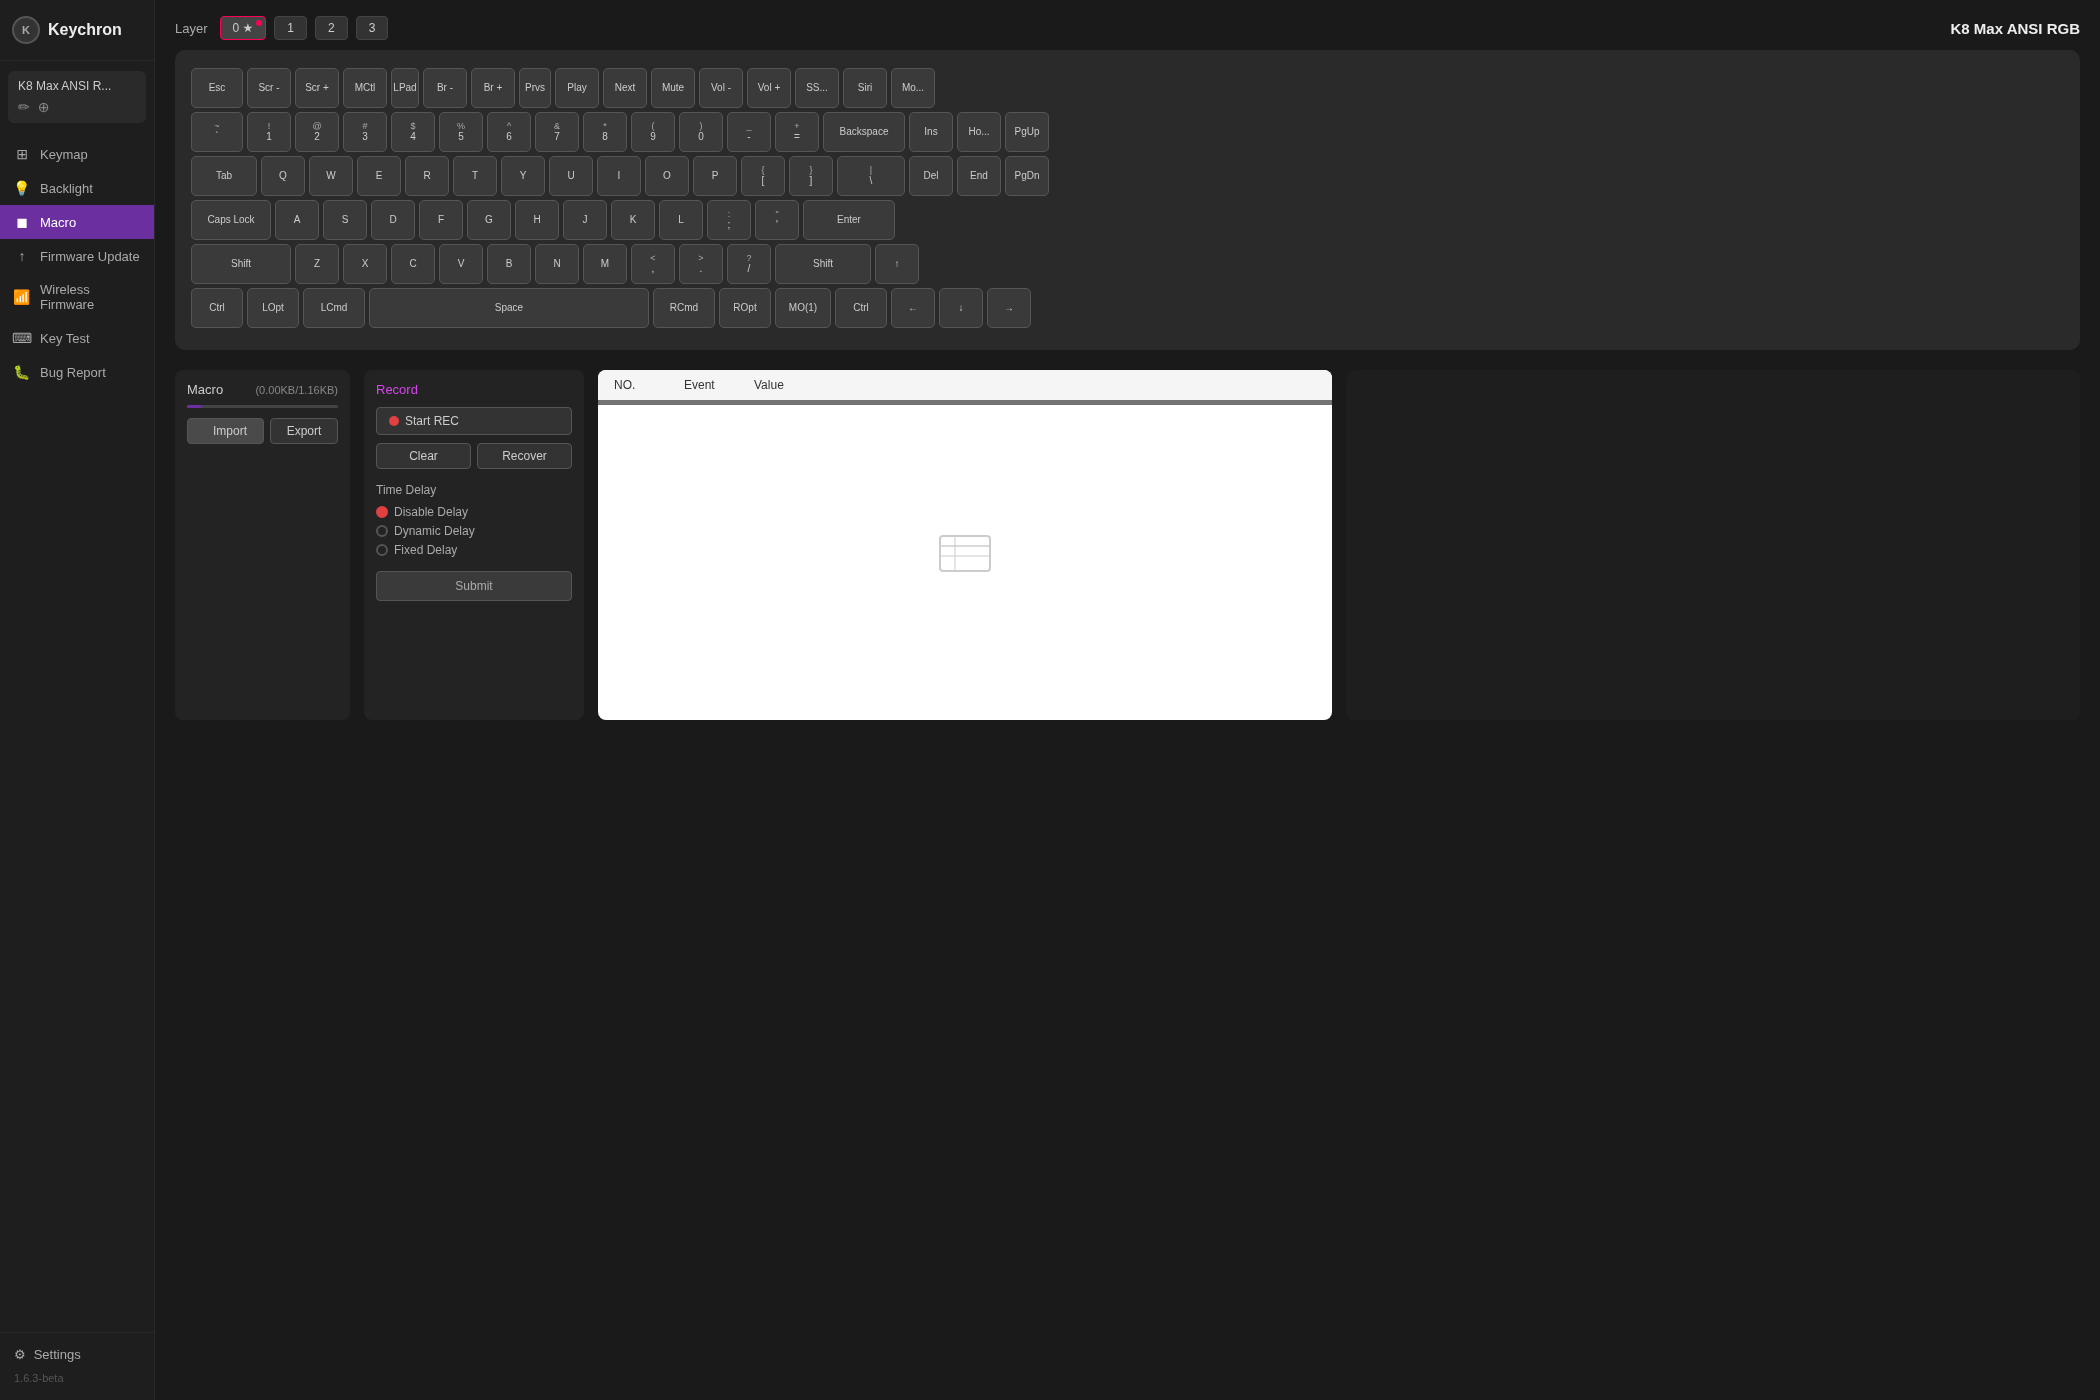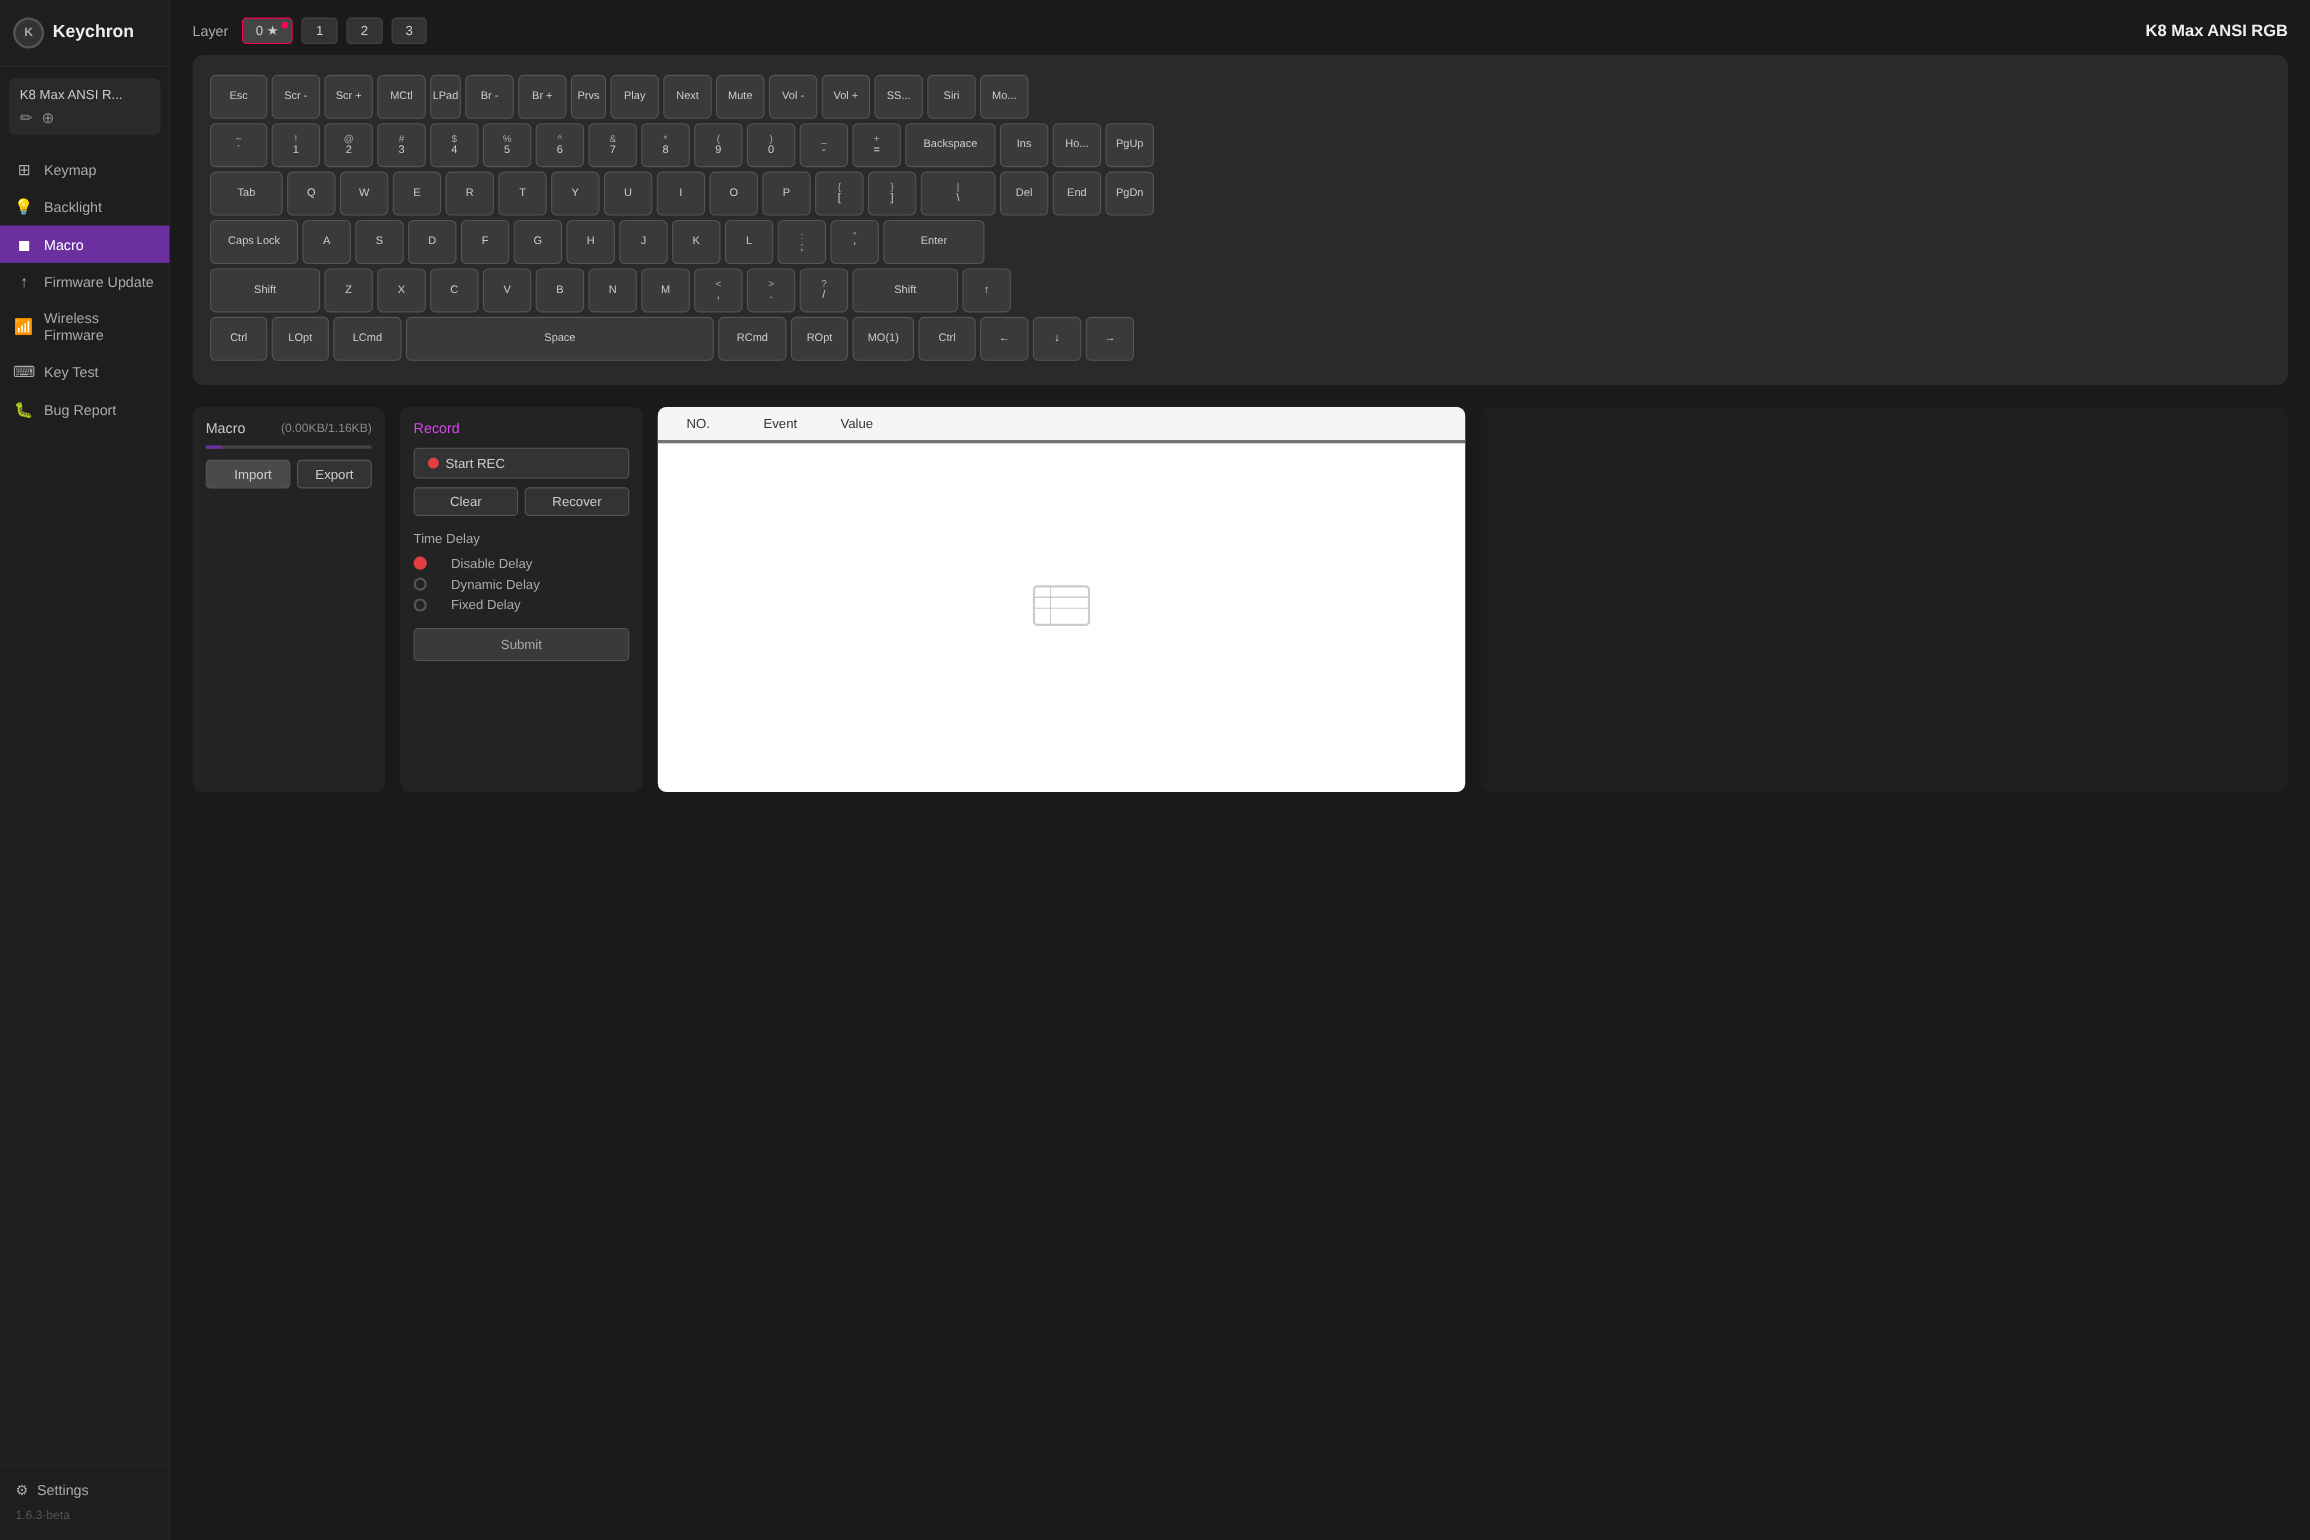--- a/index.html
+++ b/index.html
@@ -194,21 +194,21 @@
     }
     .rec-dot { width: 10px; height: 10px; border-radius: 50%; background: #e04040; flex-shrink: 0; }
     .rec-actions { display: flex; gap: 6px; margin-bottom: 14px; }
     .btn-clear, .btn-recover {
       flex: 1; padding: 5px; background: #333; border: 1px solid #555;
       border-radius: 4px; color: #ccc; font-size: 12px; cursor: pointer;
     }
     .time-delay-section { margin-bottom: 14px; }
     .time-delay-label { font-size: 12px; color: #aaa; margin-bottom: 8px; }
     .radio-item {
-      display: flex; align-items: center; gap: 22px;
+      display: flex; align-items: center; gap: 6px;
       font-size: 12px; color: #aaa; margin-bottom: 5px; cursor: pointer;
     }
     .radio-circle {
       width: 12px; height: 12px; border-radius: 50%;
       border: 2px solid #555; background: transparent; flex-shrink: 0;
     }
     .radio-circle.checked { background: #e04040; border-color: #e04040; }
     .submit-btn {
       width: 100%; padding: 7px; background: #3a3a3a; border: 1px solid #555;
       border-radius: 4px; color: #aaa; font-size: 12px; cursor: pointer;
@@ -216,22 +216,22 @@
 
     
     .record-table-panel {
       flex: 1;
       background: #fff;
       border-radius: 8px;
       overflow: hidden;
       min-height: 350px;
     }
     .record-table-header {
-      display: flex; gap: 20px; padding: 8px 26px;
-      background: #f5f5f5; border-bottom: 3px solid #737373;
+      display: flex; gap: 20px; padding: 8px 16px;
+      background: #f5f5f5; border-bottom: 5px solid #737373;
       font-size: 12px; color: #333;
     }
     .record-table-header span { min-width: 50px; }
     .record-table-body {
       display: flex; align-items: center; justify-content: center;
       min-height: 300px;
     }
     .empty-icon { font-size: 40px; color: #ddd; }
 
     

